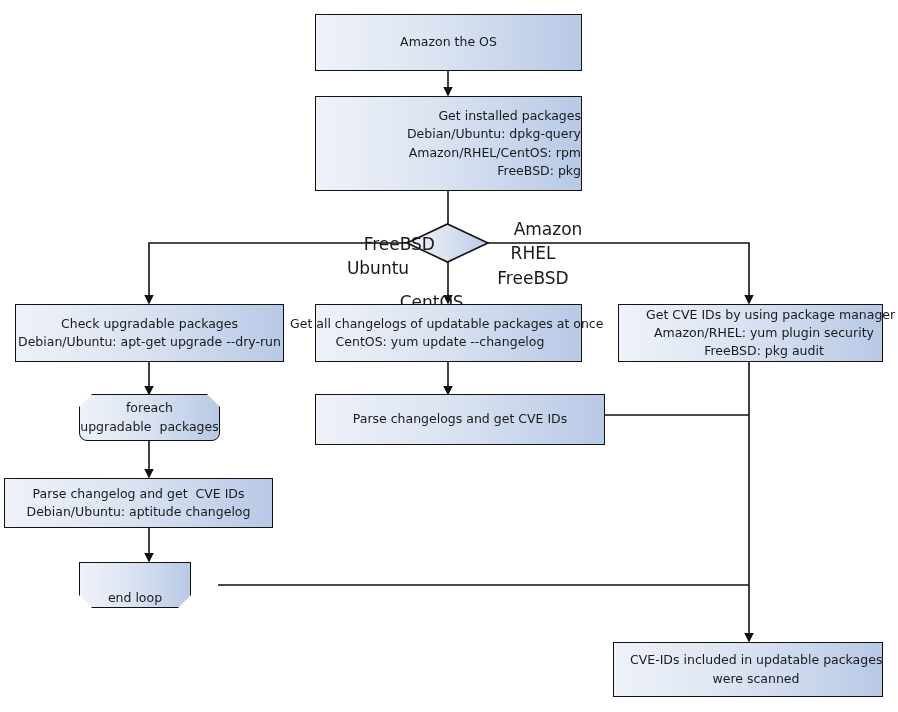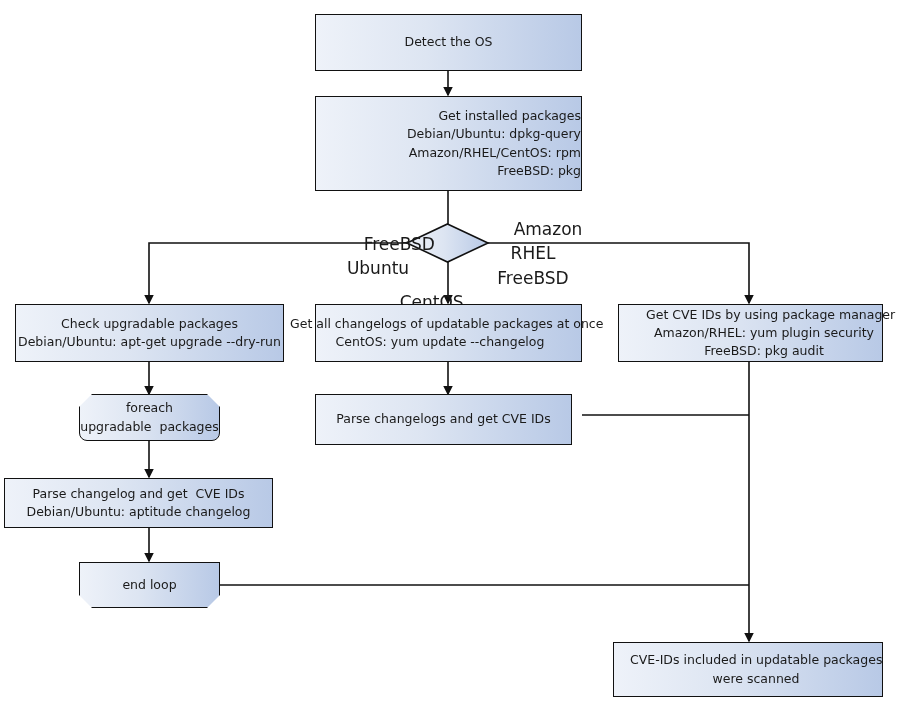--- a/index.html
+++ b/index.html
@@ -114,21 +114,21 @@
       <linearGradient id="dgrad" x1="0" y1="0" x2="1" y2="0">
         <stop offset="0%" stop-color="#eef2f9"></stop>
         <stop offset="45%" stop-color="#dde5f2"></stop>
         <stop offset="100%" stop-color="#b8c9e6"></stop>
       </linearGradient>
       <polygon points="447.5,224 488,243 447.5,262 407,243" fill="url(#dgrad)" stroke="#111111" stroke-width="1.6"></polygon>
     </g>
   </svg>
 
   <div class="node box" style="left:315px; top:14px; width:267px; height:57px;">
-    <span class="txt">Detect the OS</span>
+    <span class="txt">Amazon the OS</span>
   </div>
 
   <div class="node box" style="left:315px; top:96px; width:267px; height:95px;text-align:right;">
     <span class="txt">Get installed packages
 Debian/Ubuntu: dpkg-query
 Amazon/RHEL/CentOS: rpm
 FreeBSD: pkg</span>
   </div>
 
   <div class="node" style="left:407px; top:224px; width:81px; height:38px; background:transparent;">
@@ -164,30 +164,30 @@
     <span class="txt">Get CVE IDs by using package manager
 Amazon/RHEL: yum plugin security
 FreeBSD: pkg audit</span>
   </div>
 
   <div class="node loop-start" style="left:79px; top:394px; width:141px; height:47px;border-radius:8px;">
     <span class="txt">foreach
 upgradable  packages</span>
   </div>
 
-  <div class="node box" style="left:315px; top:394px; width:257px; height:51px;">
+  <div class="node box" style="left:315px; top:394px; width:290px; height:51px;">
     <span class="txt">Parse changelogs and get CVE IDs</span>
   </div>
 
   <div class="node box" style="left:4px; top:478px; width:269px; height:50px;">
     <span class="txt">Parse changelog and get  CVE IDs
 Debian/Ubuntu: aptitude changelog</span>
   </div>
 
-  <div class="node loop-end" style="left:79px; top:562px; width:141px; height:46px;">
+  <div class="node loop-end" style="left:79px; top:562px; width:112px; height:46px;align-items:flex-end;">
     <span class="txt">end loop</span>
   </div>
 
   <div class="node box" style="left:613px; top:642px; width:270px; height:55px;padding-left:16px;">
     <span class="txt">CVE-IDs included in updatable packages
 were scanned</span>
   </div>
 
 </div>
 

